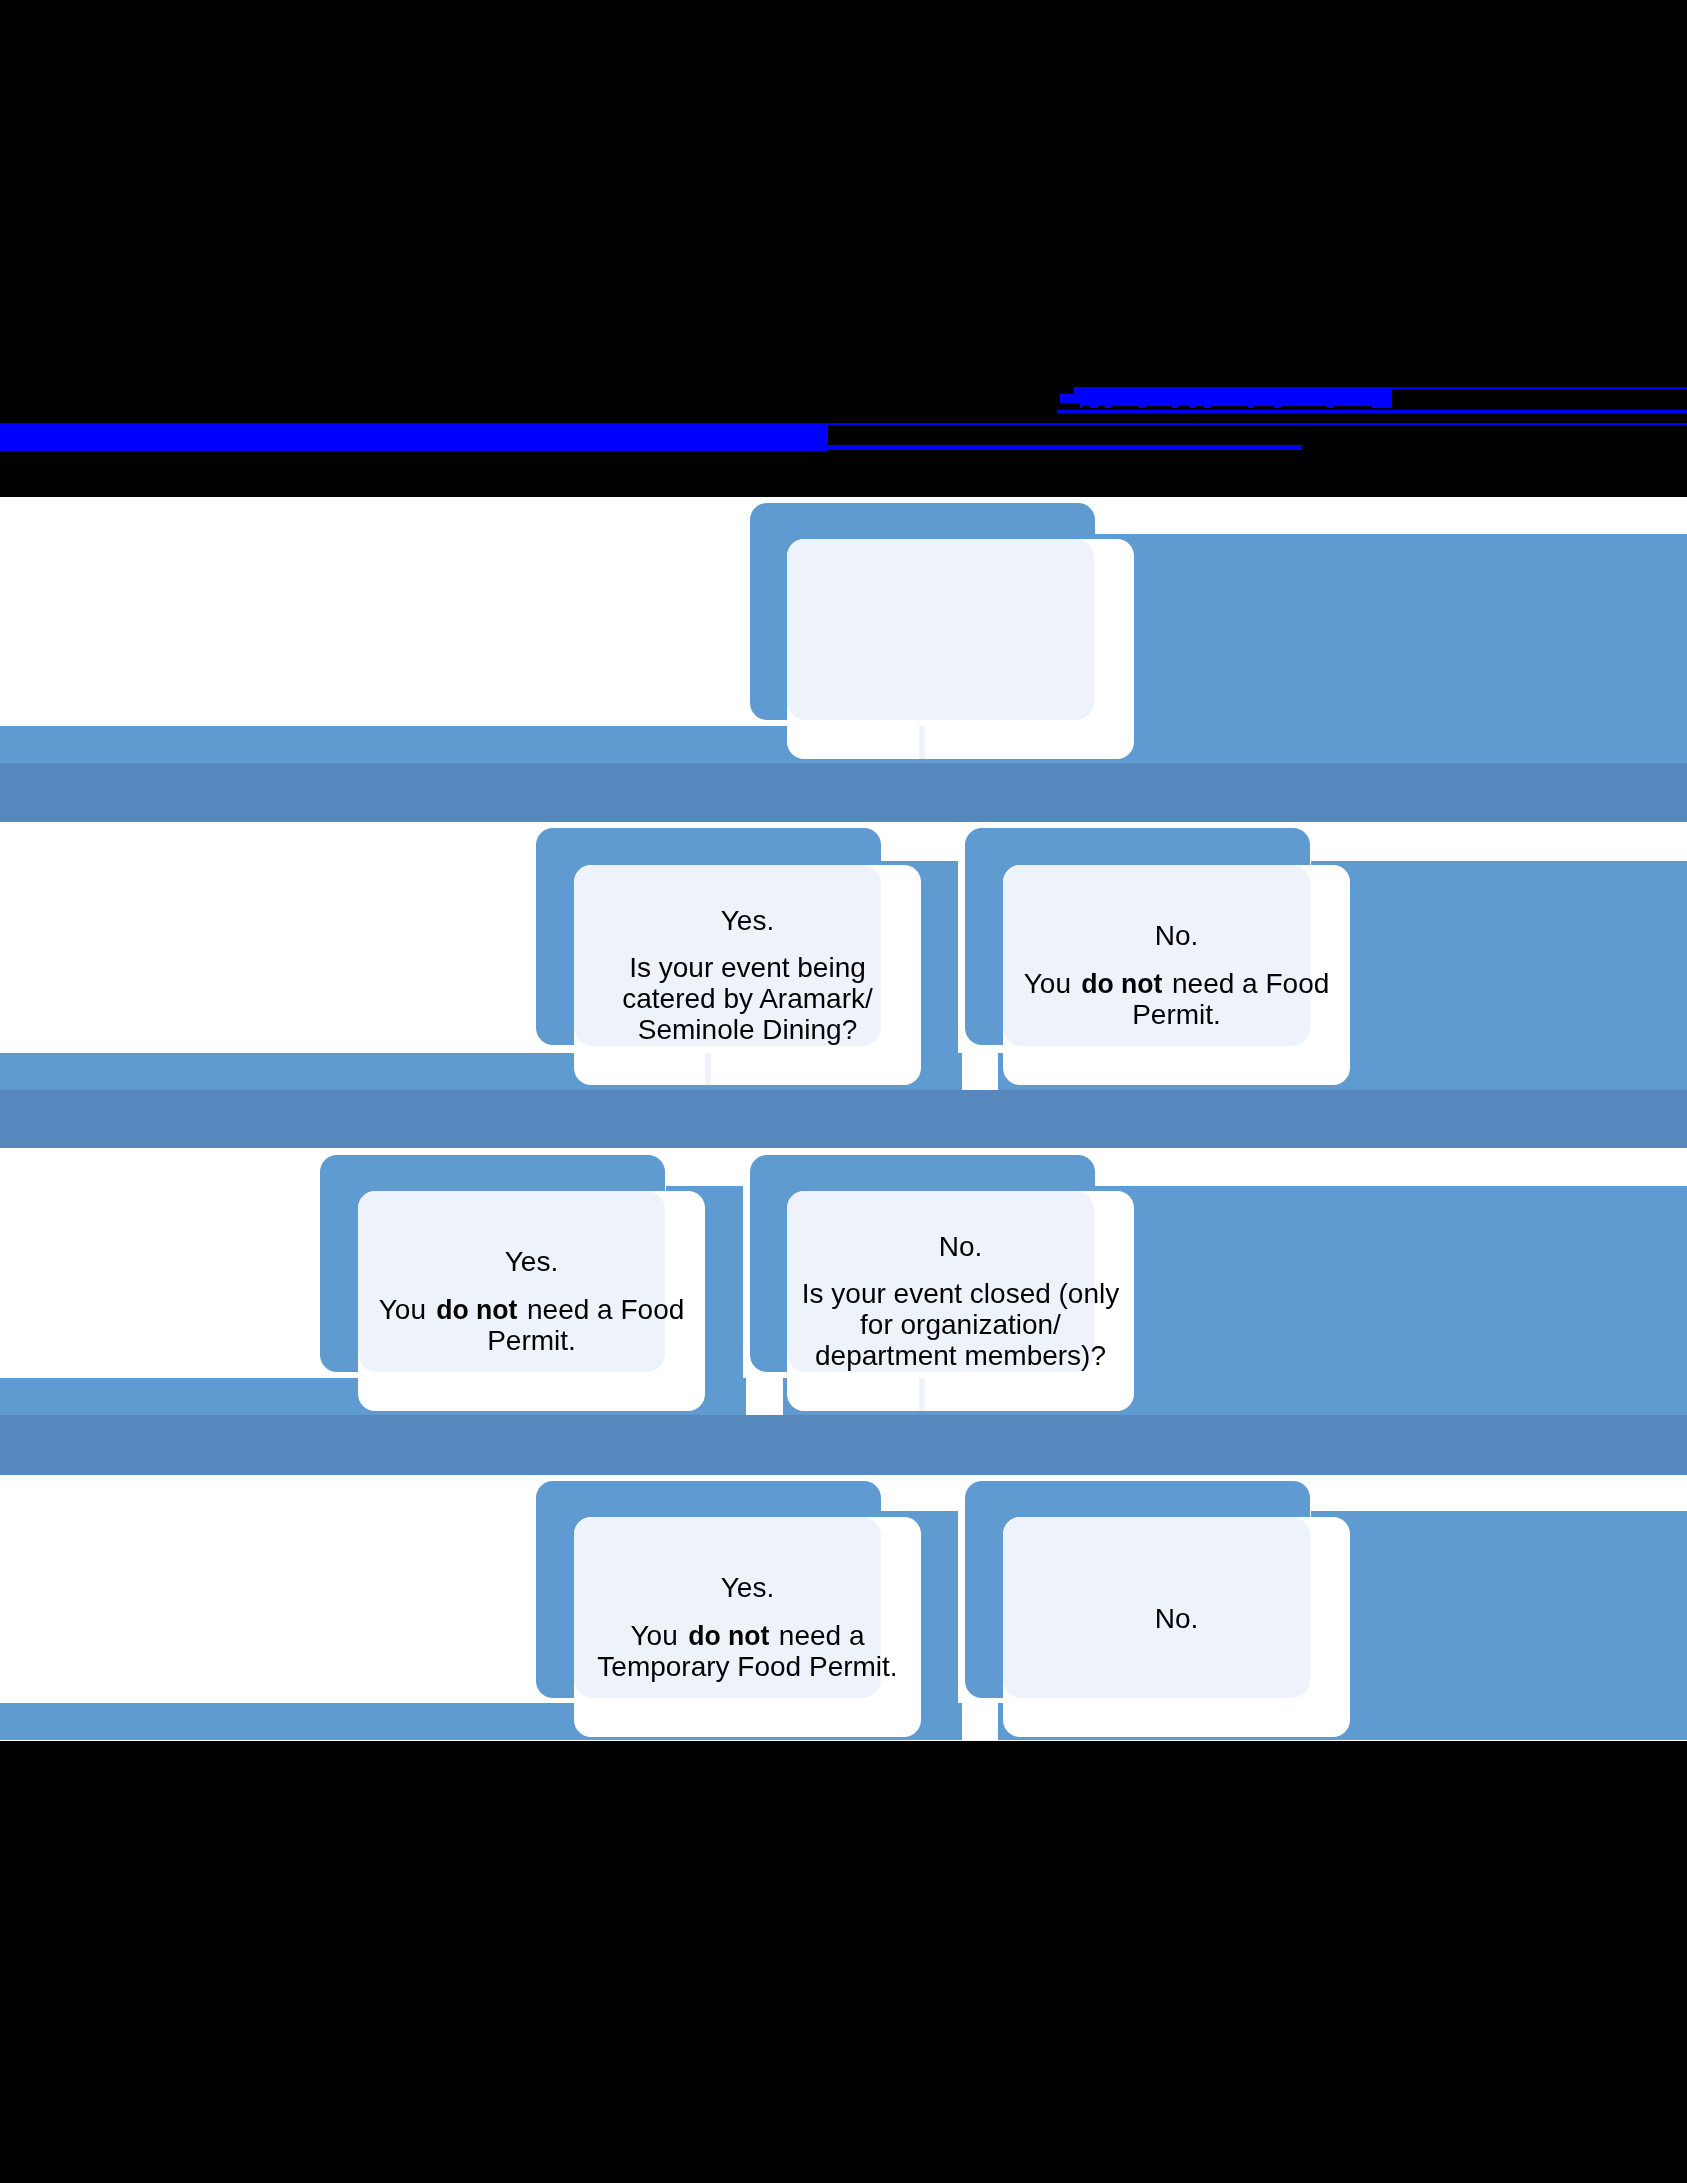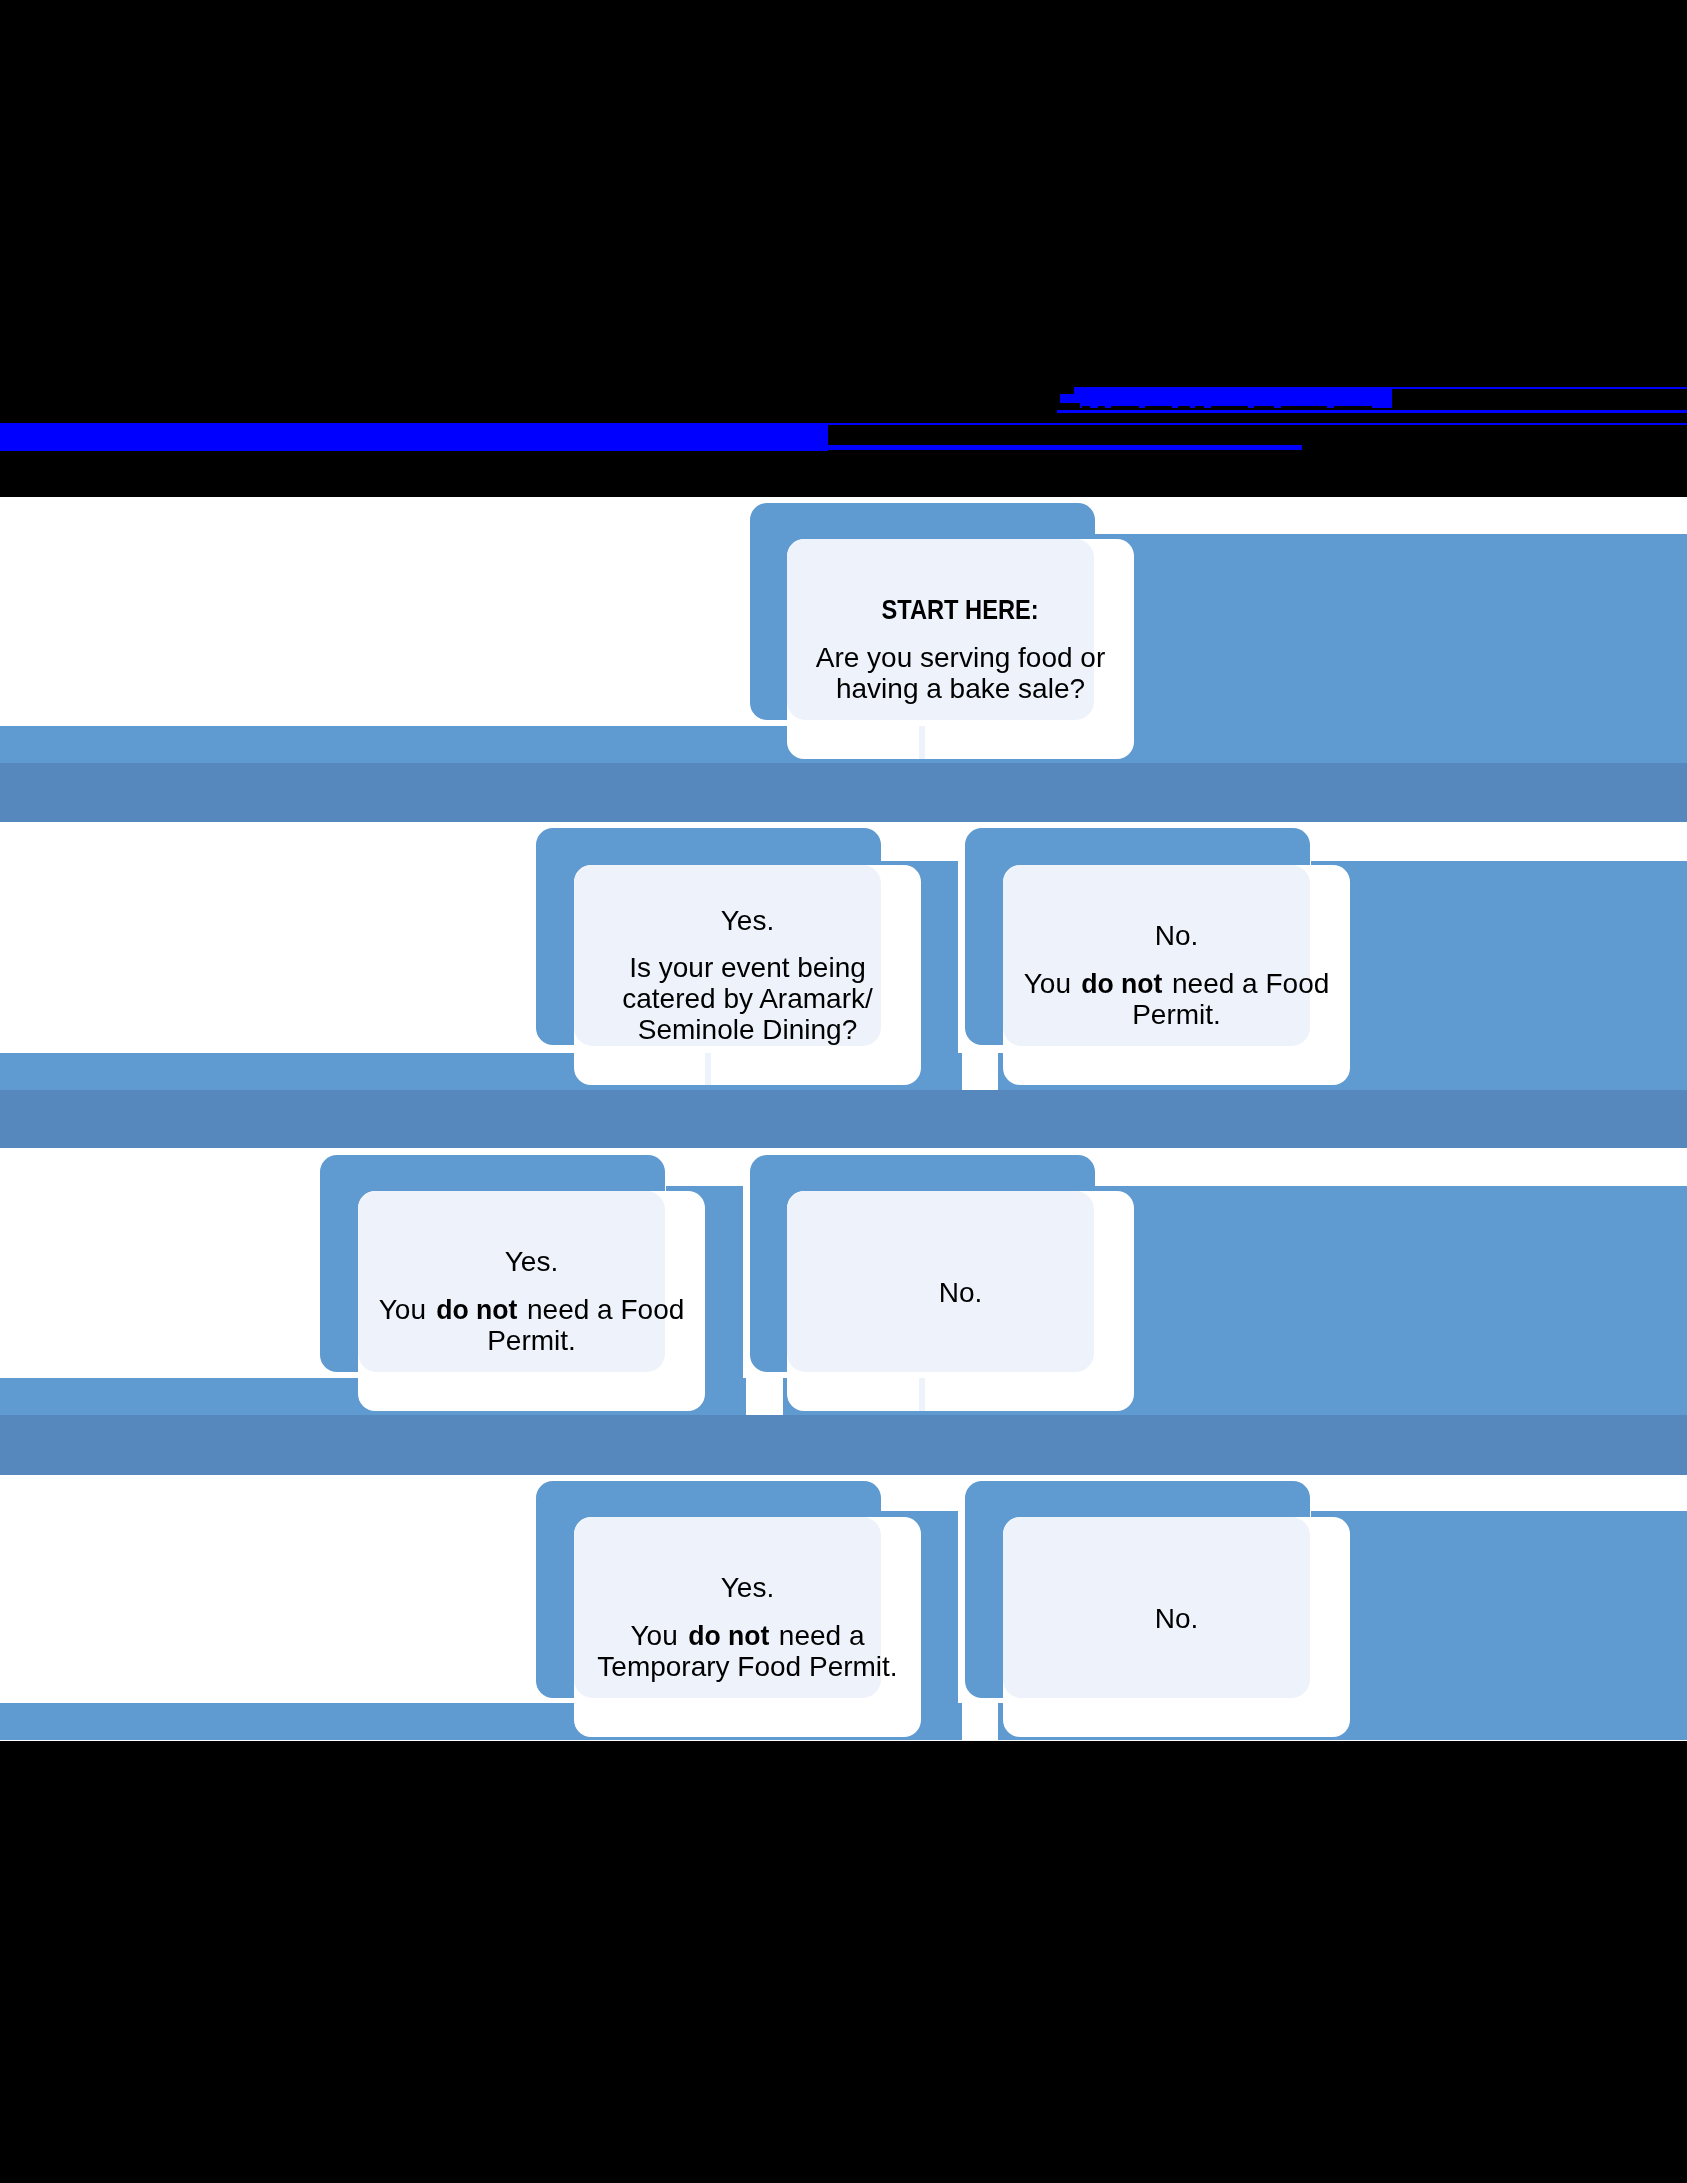--- a/index.html
+++ b/index.html
@@ -69,27 +69,20 @@
       <div class="band" style="left: 783px; top: 881px; width: 393px; height: 37px;"></div>
       <div class="band" style="left: 1095px; top: 689px; width: 592px; height: 229px;"></div>
       <div class="band" style="left: 0px; top: 1206px; width: 962px; height: 37px;"></div>
       <div class="band" style="left: 881px; top: 1014px; width: 77px; height: 229px;"></div>
       <div class="band" style="left: 998px; top: 1206px; width: 393px; height: 37px;"></div>
       <div class="band" style="left: 1311px; top: 1014px; width: 376px; height: 229px;"></div>
       <div class="nodeblue" style="left: 750px; top: 6px; width: 345px; height: 217px;"></div>
       <div class="nodewhite" style="left: 787px; top: 42px; width: 347px; height: 220px;"></div>
       <div class="nodeinner" style="left: 787px; top: 42px; width: 307px; height: 181px;"></div>
       <div class="nodestem" style="left: 919px; top: 229px; width: 6px; height: 33px;"></div>
-      <div class="nodetext" style="left: 787px; top: 42px; width: 347px; height: 220px;">
-        <p class="hd"><span class="caps">START HERE:</span></p>
-        <div>
-          <p><span>Are you serving food or</span></p>
-          <p><span>having a bake sale?</span></p>
-        </div>
-      </div>
       <div class="nodeblue" style="left: 536px; top: 331px; width: 345px; height: 217px;"></div>
       <div class="nodewhite" style="left: 574px; top: 368px; width: 347px; height: 220px;"></div>
       <div class="nodeinner" style="left: 574px; top: 368px; width: 307px; height: 181px;"></div>
       <div class="nodestem" style="left: 705px; top: 556px; width: 6px; height: 32px;"></div>
       <div class="nodetext" style="left: 574px; top: 368px; width: 347px; height: 220px;">
         <p class="hd">Yes.</p>
         <div>
           <p><span>Is your event being</span></p>
           <p><span>catered by Aramark/</span></p>
           <p><span>Seminole Dining?</span></p>
@@ -114,20 +107,25 @@
           <p><span>You </span><span class="bb bw">do not</span><span> need a Food</span></p>
           <p><span>Permit.</span></p>
         </div>
       </div>
       <div class="nodeblue" style="left: 750px; top: 658px; width: 345px; height: 217px;"></div>
       <div class="nodewhite" style="left: 787px; top: 694px; width: 347px; height: 220px;"></div>
       <div class="nodeinner" style="left: 787px; top: 694px; width: 307px; height: 181px;"></div>
       <div class="nodestem" style="left: 919px; top: 881px; width: 6px; height: 33px;"></div>
       <div class="nodetext" style="left: 787px; top: 694px; width: 347px; height: 220px;">
         <p class="hd">No.</p>
+        <div>
+          <p><span>Is your event closed (only</span></p>
+          <p><span>for organization/</span></p>
+          <p><span>department members)?</span></p>
+        </div>
       </div>
       <div class="nodeblue" style="left: 536px; top: 984px; width: 345px; height: 217px;"></div>
       <div class="nodewhite" style="left: 574px; top: 1020px; width: 347px; height: 220px;"></div>
       <div class="nodeinner" style="left: 574px; top: 1020px; width: 307px; height: 181px;"></div>
       <div class="nodetext" style="left: 574px; top: 1020px; width: 347px; height: 220px;">
         <p class="hd">Yes.</p>
         <div>
           <p><span>You </span><span class="bb bw">do not</span><span> need a</span></p>
           <p><span>Temporary Food Permit.</span></p>
         </div>

